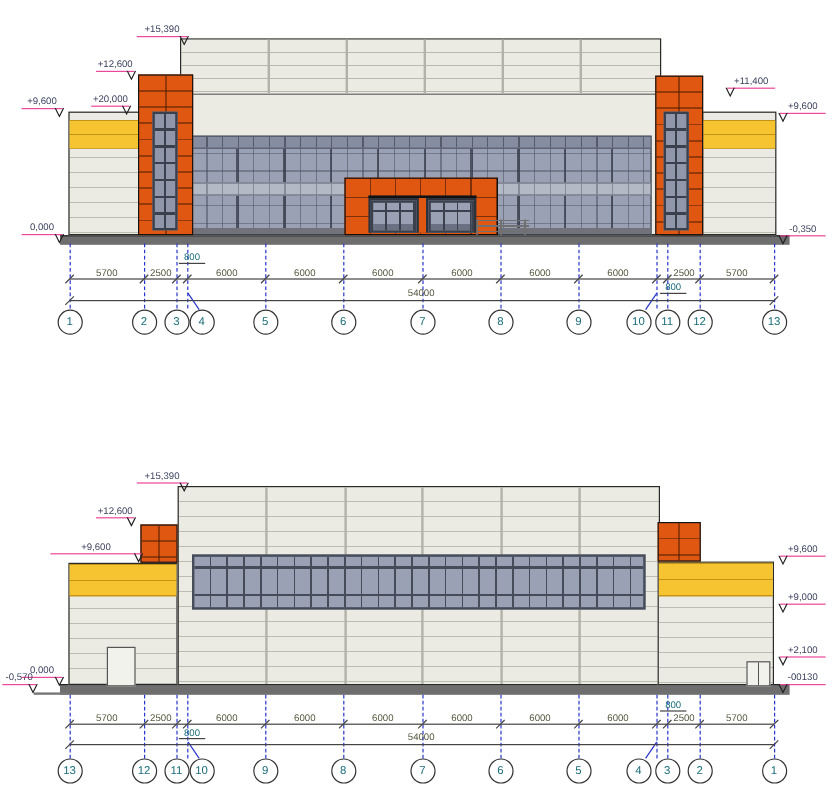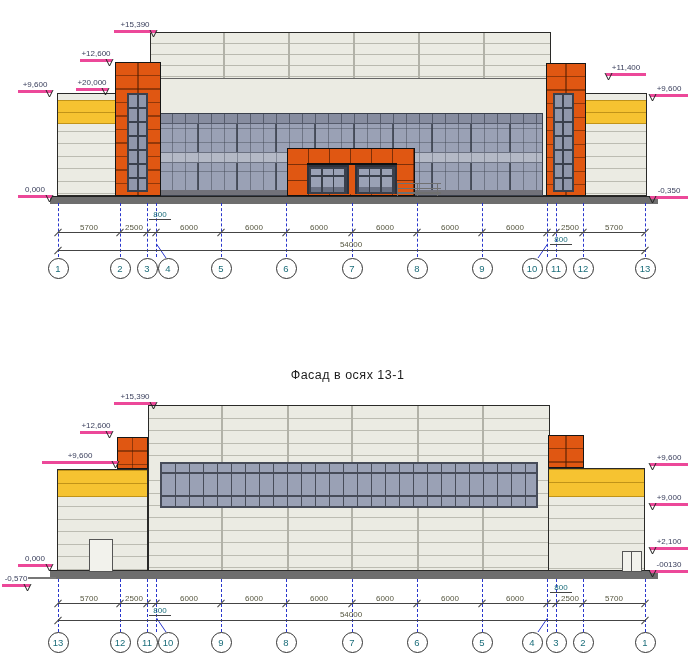--- a/index.html
+++ b/index.html
@@ -56,21 +56,21 @@
   .rail{position:absolute;
     background-image:
       repeating-linear-gradient(90deg,#707070 0 1.3px,transparent 1.3px 20px),
       repeating-linear-gradient(180deg,#707070 0 1.3px,transparent 1.3px 4.6px)}
   .ribbon{position:absolute;background-color:var(--glass,#9aa1b5);border:2px solid #474c59;box-sizing:border-box;
     background-image:
       repeating-linear-gradient(90deg,transparent 0 12.6px,#474c59 12.6px 14px),
       linear-gradient(180deg,transparent 0 8px,#474c59 8px 10px,transparent 10px 31px,#474c59 31px 33px,transparent 33px)}
   .plinth{position:absolute;background:var(--plinth,#6e6e6e);border-top:1px solid #222}
   .smalldoor{position:absolute;background:#f2f2ec;border:1px solid #555;box-sizing:border-box}
-  .elev{position:absolute;border-bottom:3px solid #ec4899;padding-bottom:1px;font-size:8px;
+  .elev{position:absolute;border-bottom:1px solid #ec4899;padding-bottom:1px;font-size:8px;
         color:var(--elevText,#3c415e);text-align:center;white-space:nowrap}
   .arr{position:absolute;bottom:-8px;width:9px;height:8px}
   .ar .arr{right:-2px}.al .arr{left:-2px}
   .dim{position:absolute;font-size:8px;color:var(--dimText,#56563f);text-align:center;width:34px}
   .dtot{width:120px}
   .d8{position:absolute;font-size:8px;color:var(--axisText,#1b6d7a);text-align:center;width:22px;border-bottom:1px solid #444}
   .dl{position:absolute;left:58px;width:587px;height:1px;background:#444}
   .ax{position:absolute;width:0}
   .f1ax{top:200px;height:80px}.f2ax{top:575px;height:80px}
   .dash{position:absolute;left:-.5px;border-left:1px dashed var(--axisBlue,#2936cc)}
@@ -238,21 +238,20 @@
   <div class="dim" style="left:237px;top:223px">6000</div>
   <div class="dim" style="left:302px;top:223px">6000</div>
   <div class="dim" style="left:368px;top:223px">6000</div>
   <div class="dim" style="left:433px;top:223px">6000</div>
   <div class="dim" style="left:498px;top:223px">6000</div>
   <div class="d8" style="left:550px;top:235px">800</div>
   <div class="dim" style="left:553px;top:223px">2500</div>
   <div class="dim" style="left:597px;top:223px">5700</div>
   <div class="dim dtot" style="left:291px;top:240px">54000</div>
 
-  <div class="title" style="top:368px">Фасад в осях 13-1</div>
 
   <div class="plinth" style="left:50px;top:570px;width:608px;height:8px"></div>
   <div style="position:absolute;left:28px;top:577px;width:28px;height:2px;background:#777"></div>
 
   <div class="blk hl" style="left:148px;top:405px;width:402px;height:166px">
     <div class="vj" style="left:72px;height:164px"></div>
     <div class="vj" style="left:138px;height:164px"></div>
     <div class="vj" style="left:202px;height:164px"></div>
     <div class="vj" style="left:268px;height:164px"></div>
     <div class="vj" style="left:333px;height:164px"></div>
@@ -276,21 +275,21 @@
       </svg></div>
   <div class="elev ar" style="left:80px;top:421px;width:32px"><span>+12,600</span><svg class="arr" viewBox="0 0 9 8">
         <path d="M1 0 L4.5 7 L8 0" fill="none" stroke="#222"></path>
       </svg></div>
   <div class="elev ar" style="left:42px;top:451px;width:76px"><span>+9,600</span><svg class="arr" viewBox="0 0 9 8">
         <path d="M1 0 L4.5 7 L8 0" fill="none" stroke="#222"></path>
       </svg></div>
   <div class="elev ar" style="left:18px;top:554px;width:34px"><span>0,000</span><svg class="arr" viewBox="0 0 9 8">
         <path d="M1 0 L4.5 7 L8 0" fill="none" stroke="#222"></path>
       </svg></div>
-  <div class="elev ar" style="left:2px;top:574px;width:28px"><span>-0,570</span><svg class="arr" viewBox="0 0 9 8">
+  <div class="elev ar" style="left:2px;top:560px;width:28px"><span>-0,570</span><svg class="arr" viewBox="0 0 9 8">
         <path d="M1 0 L4.5 7 L8 0" fill="none" stroke="#222"></path>
       </svg></div>
   <div class="elev al" style="left:650px;top:453px;width:38px"><span>+9,600</span><svg class="arr" viewBox="0 0 9 8">
         <path d="M1 0 L4.5 7 L8 0" fill="none" stroke="#222"></path>
       </svg></div>
   <div class="elev al" style="left:650px;top:493px;width:38px"><span>+9,000</span><svg class="arr" viewBox="0 0 9 8">
         <path d="M1 0 L4.5 7 L8 0" fill="none" stroke="#222"></path>
       </svg></div>
   <div class="elev al" style="left:650px;top:537px;width:38px"><span>+2,100</span><svg class="arr" viewBox="0 0 9 8">
         <path d="M1 0 L4.5 7 L8 0" fill="none" stroke="#222"></path>

